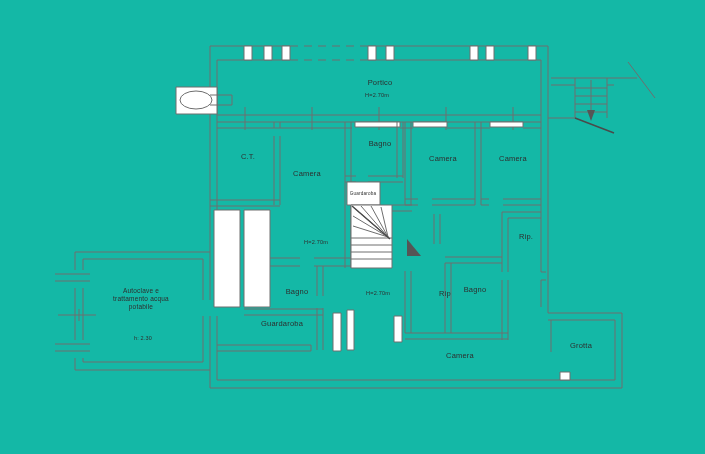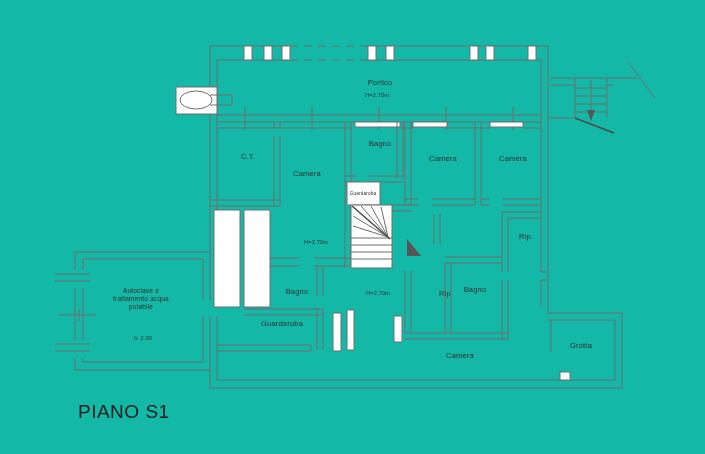--- a/index.html
+++ b/index.html
@@ -133,14 +133,13 @@
   <div class="lbl" style="left:445px;top:293px">Rip</div>
   <div class="lbl" style="left:475px;top:289px">Bagno</div>
   <div class="lbl" style="left:282px;top:323px">Guardaroba</div>
   <div class="lbl" style="left:460px;top:355px">Camera</div>
   <div class="lbl" style="left:581px;top:345px">Grotta</div>
   <div class="lbl ml" style="left:141px;top:299px">Autoclave e
 trattamento acqua
 potabile</div>
   <div class="lbl sm" style="left:143px;top:338px">h: 2.30</div>
 
-  <div class="title">PIANO S1</div>
 </div>
 
 </body></html>

